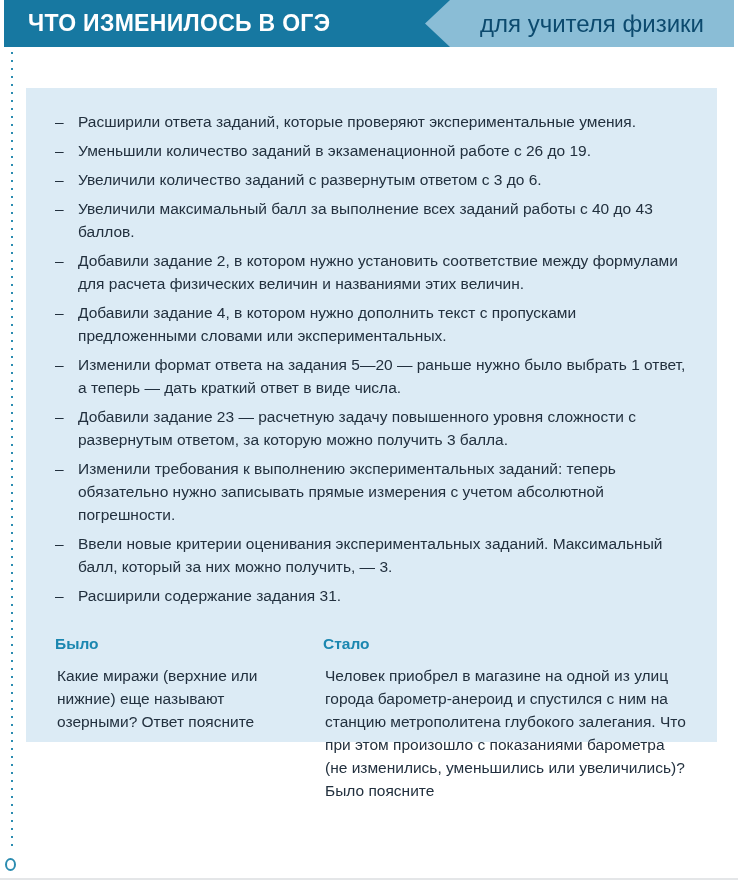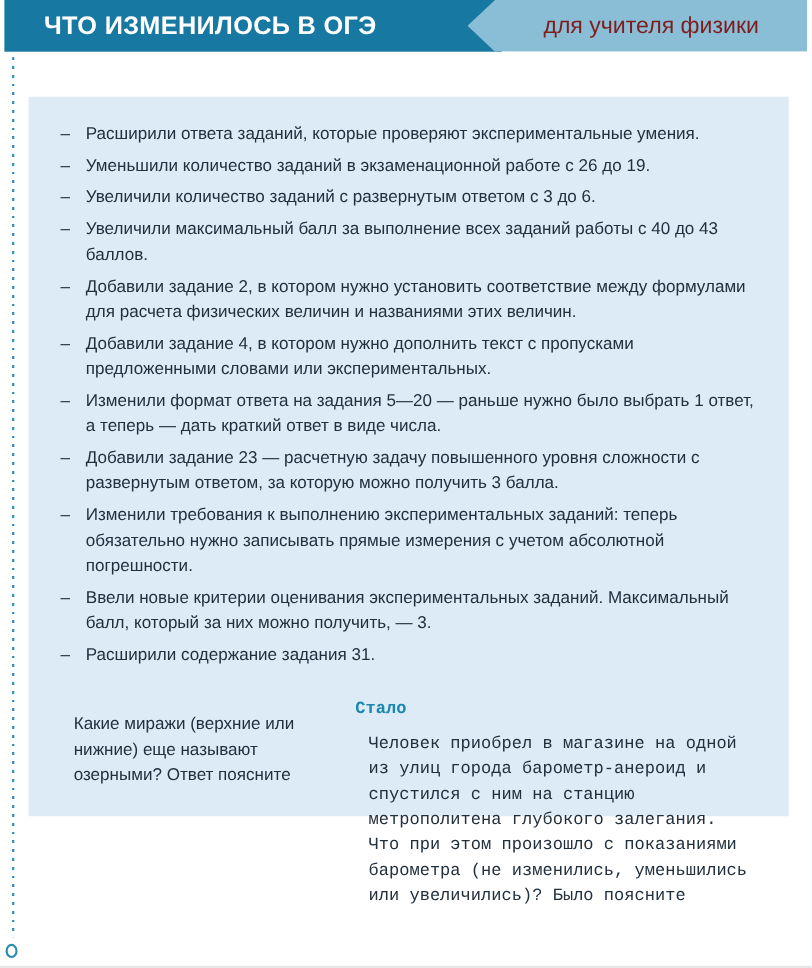--- a/index.html
+++ b/index.html
@@ -14,33 +14,33 @@
   
   .banner {
     position: absolute; top: 0; left: 4px; right: 4px; height: 47px;
   }
   .banner-dark {
     position: absolute; left: 0; top: 0; width: 452px; height: 100%;
     background: #1778a1;
     display: flex; align-items: center;
   }
   .banner-title {
-    padding-left: 36px;
+    padding-left: 24px;
     color: #ffffff; font-weight: bold; font-size: 23px; letter-spacing: 0.3px;
     white-space: nowrap;
   }
   .banner-light {
     position: absolute; left: 421px; right: 0; top: 0; height: 100%;
     background: #8abdd6;
     clip-path: polygon(25px 0, 100% 0, 100% 100%, 25px 100%, 0 50%);
     display: flex; align-items: center; justify-content: center;
   }
   .banner-subtitle {
     padding-left: 25px;
-    color: #7f1d1d; font-size: 21px; white-space: nowrap;
+    color: #0c4a6e; font-size: 24px; white-space: nowrap;
   }
 
   
   .dotted-line {
     position: absolute; left: 11px; top: 52px; width: 2px; height: 800px;
     background-image: repeating-linear-gradient(
       to bottom, #2b8cb0 0, #2b8cb0 2.5px, transparent 2.5px, transparent 8px);
   }
   .dotted-line-end {
     position: absolute; left: 5px; top: 858px;
@@ -68,27 +68,27 @@
     display: flex;
     font-size: 15.5px; line-height: 23px;
     margin-bottom: 6px;
   }
   .marker { flex: 0 0 23px; width: 23px; }
   .item-text { flex: 1; }
 
   
   .comparison { display: flex; margin-top: 28px; }
   .col-before { flex: 0 0 248px; width: 248px; margin-right: 20px; }
-  .col-after  { flex: 1; max-width: 372px; font-family: Liberation Mono, monospace; }
+  .col-after  { flex: 1; max-width: 372px; }
   .col-label {
     margin: 0 0 11px 0;
     color: #1b87b0; font-size: 15.5px; font-weight: bold;
   }
   .col-text {
-    margin: 12px;
+    margin: 2px;
     font-size: 15.5px; line-height: 23px;
   }
 </style>
 </head>
 <body>
 
 <header class="banner">
   <div class="banner-dark">
     <span class="banner-title">ЧТО ИЗМЕНИЛОСЬ В ОГЭ</span>
   </div>
@@ -143,20 +143,21 @@
       <span class="item-text">Ввели новые критерии оценивания экспериментальных заданий. Максимальный балл, который за них можно получить, — 3.</span>
     </li>
     <li class="change-item">
       <span class="marker">–</span>
       <span class="item-text">Расширили содержание задания 31.</span>
     </li>
   </ul>
 
   <section class="comparison">
     <div class="col col-before">
+      <h3 class="col-label">Было</h3>
       <p class="col-text">Какие миражи (верхние или нижние) еще называют озерными? Ответ поясните</p>
     </div>
     <div class="col col-after">
       <h3 class="col-label">Стало</h3>
       <p class="col-text">Человек приобрел в магазине на одной из улиц города барометр-анероид и спустился с ним на станцию метрополитена глубокого залегания. Что при этом произошло с показаниями барометра (не изменились, уменьшились или увеличились)? Было поясните</p>
     </div>
   </section>
 </main>
 
 <div class="bottom-rule"></div>

